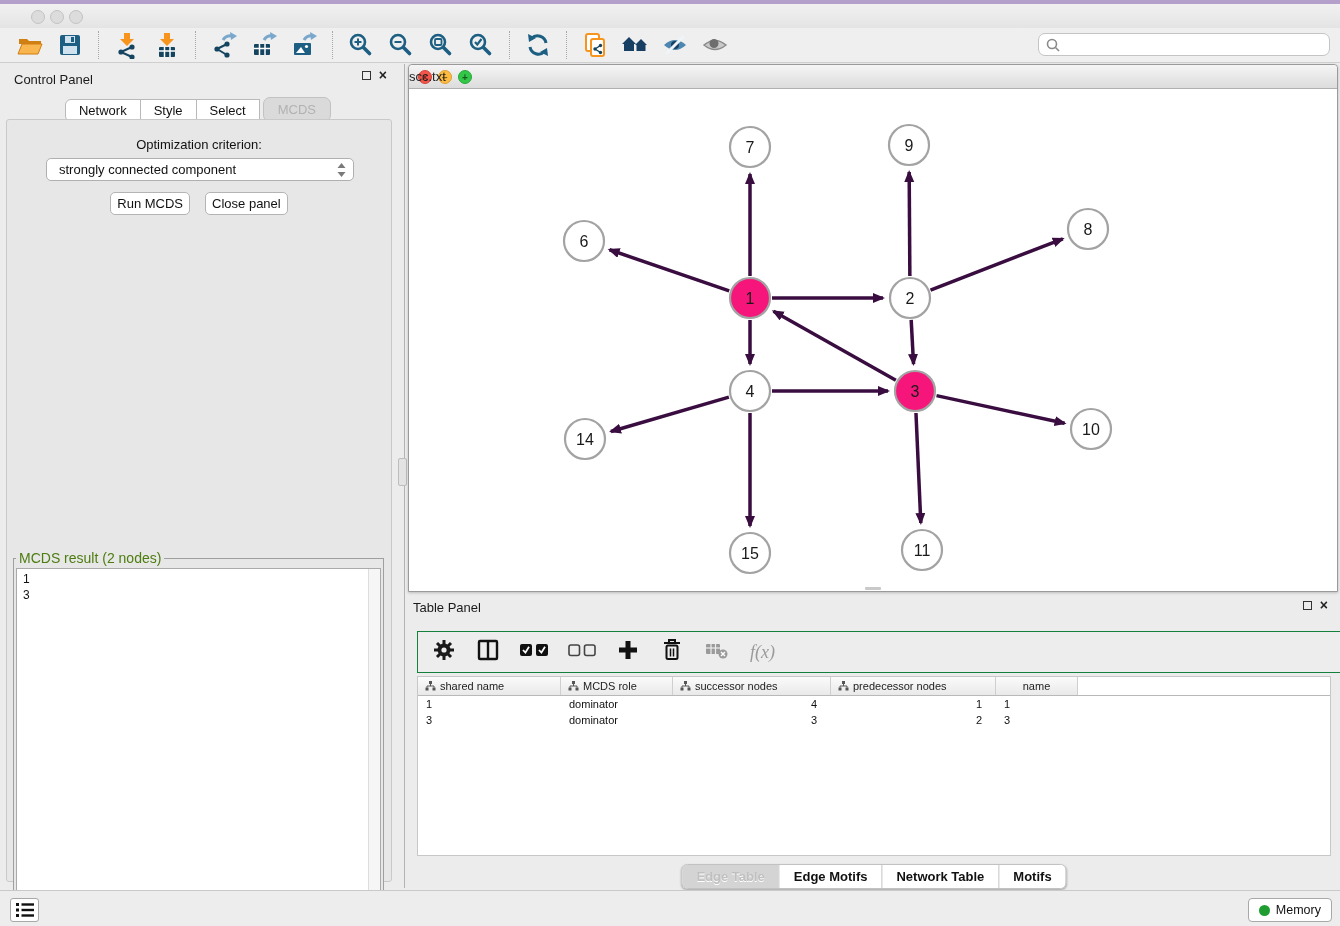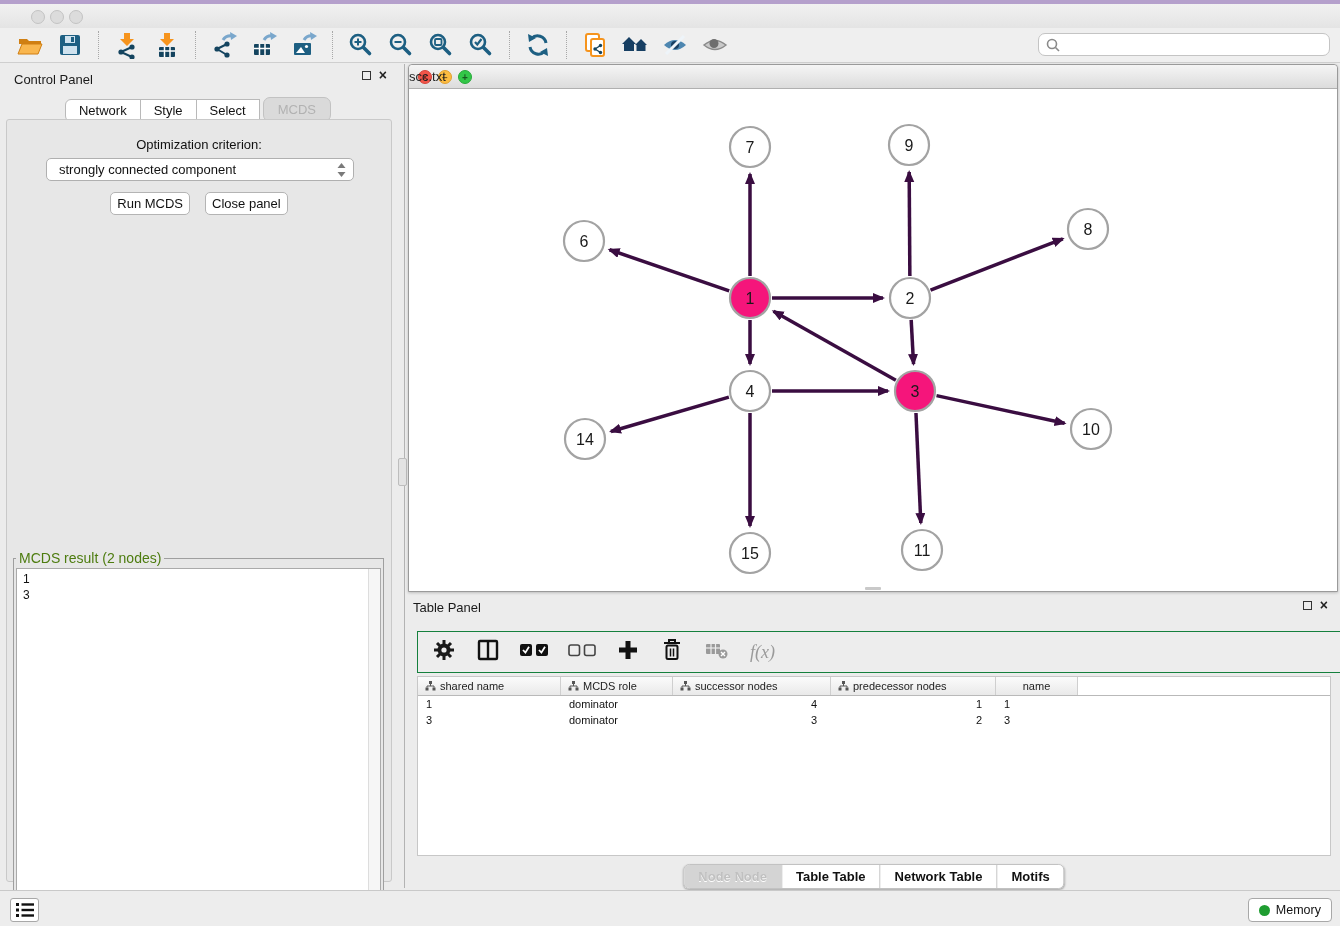--- a/index.html
+++ b/index.html
@@ -456,22 +456,22 @@
           <div class="trow">
             <div class="td" style="width: 143px;">3</div>
             <div class="td" style="width: 112px;">dominator</div>
             <div class="td right" style="width: 158px;">3</div>
             <div class="td right" style="width: 165px;">2</div>
             <div class="td" style="width: 82px;">3</div>
           </div>
         </div>
     </div>
     <div id="bottom-tabs">
-        <div class="btab sel">Node Node</div>
-        <div class="btab">Table Table</div>
+        <div class="btab sel">Edge Table</div>
+        <div class="btab">Edge Motifs</div>
         <div class="btab">Network Table</div>
         <div class="btab">Motifs</div>
       </div>
   </div>
 
   <div id="statusbar">
     <div id="list-btn">
       <svg width="20" height="16">
           <g fill="#111">
             <rect x="1" y="1" width="3" height="3"></rect>

